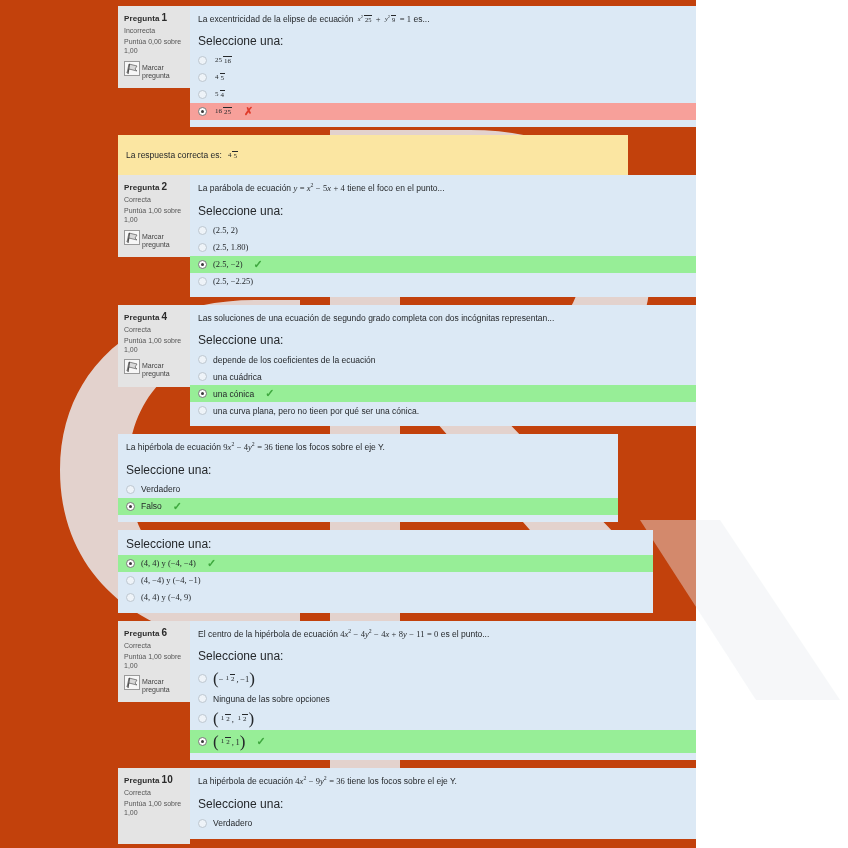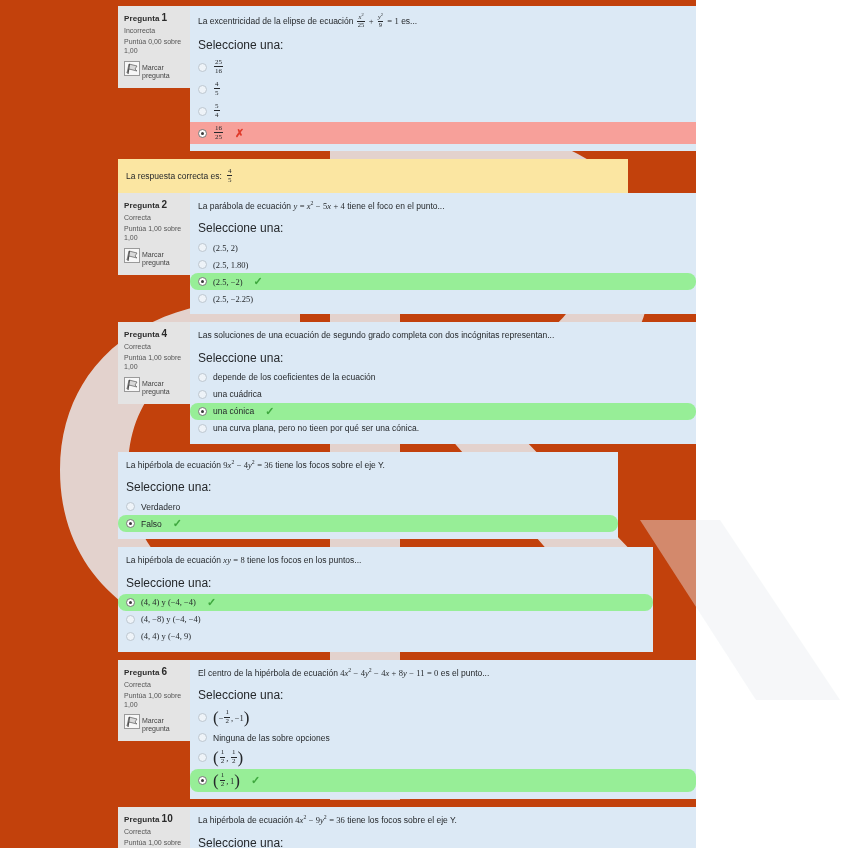--- a/index.html
+++ b/index.html
@@ -116,21 +116,21 @@
   .opt {
     display: flex;
     align-items: center;
     gap: 6px;
     padding: 3px 8px 3px 8px;
     font-size: 8.5px;
     color: #25282b;
     min-height: 17px;
     cursor: pointer;
   }
-  .opt.correct { background: #97ee97; border-radius: 8px; }
+  .opt.correct { background: #97ee97; }
   .opt.wrong   { background: #f7a09a; }
 
   .radio {
     flex: 0 0 auto;
     width: 9px; height: 9px;
     border-radius: 50%;
     border: 1px solid #bdc7d0;
     background: #eef3f8;
     position: relative;
   }
@@ -149,33 +149,33 @@
   .opt-label { display: inline-flex; align-items: center; }
   .mark { margin-left: 5px; font-size: 11px; font-weight: bold; line-height: 1; }
   .mark.tick { color: #3fa83f; }
   .mark.cross { color: #e03b2b; }
 
   
   .feedback {
     background: #fbe6a2;
     font-size: 8.5px;
     color: #25282b;
-    padding: 9px 8px;
+    padding: 15px 8px;
     margin: 6px 0 0 0;
     display: flex;
     align-items: center;
   }
   .fb-row { margin-left: 118px; }
 
   
   .m { font-family: "Liberation Serif", serif; font-style: italic; }
   .mr { font-family: "Liberation Serif", serif; font-style: normal; }
   .frac {
     display: inline-flex;
-    flex-direction: column;
+    flex-direction: row;
     align-items: center;
     vertical-align: middle;
     font-family: "Liberation Serif", serif;
     font-style: normal;
     line-height: 1;
     margin: 0 1px;
     position: relative;
     top: -0.5px;
   }
   .frac .nu { font-size: 6.5px; padding: 0 1px 0.5px 1px; }
@@ -376,33 +376,32 @@
           </div>
           <div class="opt correct">
             <span class="radio"></span>
             <span class="opt-label">Falso</span>
             <span class="mark tick">✓</span>
           </div>
         </div>
       </div>
       <div class="q-block">
         <div class="q-content" style="width:535px">
-          <div class="q-text">La hipérbola de ecuación <span class="m">xy</span> <span class="mr">=</span> <span class="mr">8</span> tiene los focos en los puntos...</div>
           <div class="q-prompt">Seleccione una:</div>
           <div class="opt correct">
             <span class="radio"></span>
             <span class="opt-label">
               <span class="mr">(4, 4) y (−4, −4)</span>
             </span>
             <span class="mark tick">✓</span>
           </div>
           <div class="opt">
             <span class="radio"></span>
             <span class="opt-label">
-              <span class="mr">(4, −8) y (−4, −4)</span>
+              <span class="mr">(4, −4) y (−4, −1)</span>
             </span>
           </div>
           <div class="opt">
             <span class="radio"></span>
             <span class="opt-label">
               <span class="mr">(4, 4) y (−4, 9)</span>
             </span>
           </div>
         </div>
       </div>

